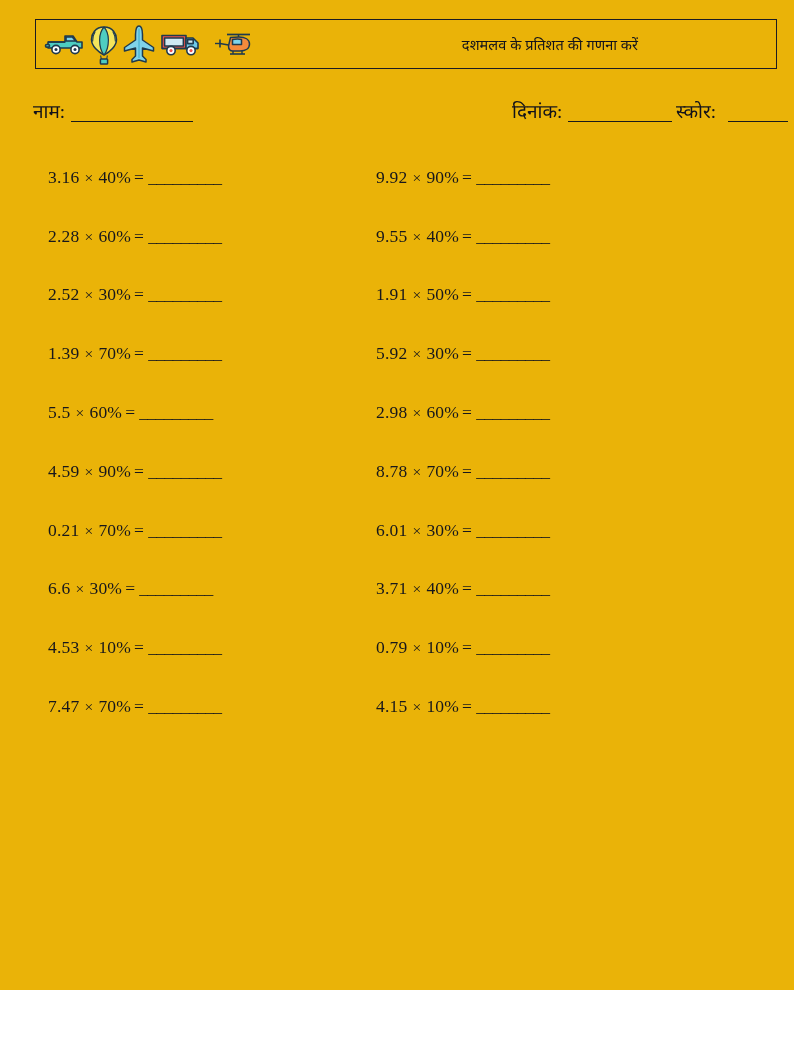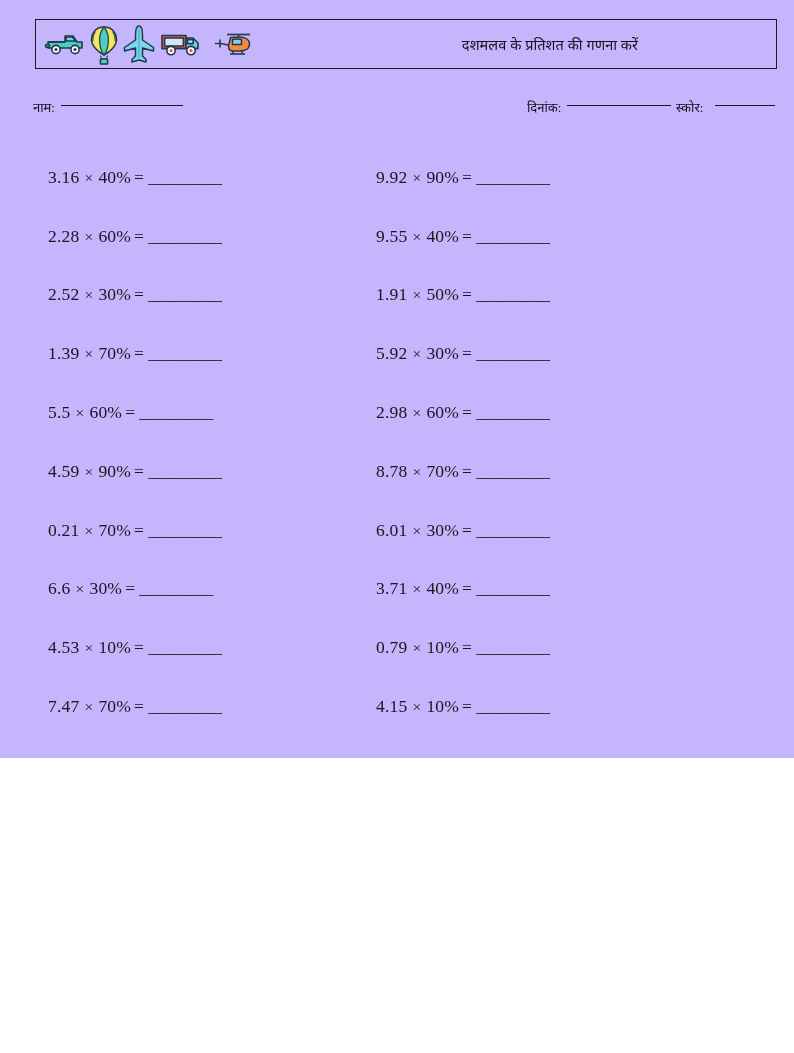--- a/index.html
+++ b/index.html
@@ -8,22 +8,22 @@
     padding: 0;
     background: #ffffff;
   }
   body {
     font-family: "Liberation Serif", serif;
     color: #1a1a1a;
   }
   #page {
     position: relative;
     width: 794px;
-    height: 758px;
-    background: #c4b5fd;
+    height: 990px;
+    background: #eab308;
     overflow: hidden;
   }
 
   
   .header-box {
     position: absolute;
     left: 35px;
     top: 19px;
     width: 742px;
     height: 50px;
@@ -61,36 +61,36 @@
   .info-row {
     position: absolute;
     left: 0;
     top: 96px;
     width: 794px;
     height: 24px;
   }
   .field {
     position: absolute;
     display: flex;
-    align-items: center;
-    font-size: 13px;
+    align-items: flex-end;
+    font-size: 19px;
     white-space: nowrap;
   }
   .field .lbl { color: #12121a; }
   .rule {
     display: inline-block;
     border-bottom: 1.4px solid #1a1a1a;
     margin-left: 6px;
     height: 0;
     position: relative;
     top: -2px;
   }
   #field-name  { left: 33px;  top: 2px; }
   #field-name  .rule { width: 122px; }
-  #field-date  { left: 527px; top: 2px; }
+  #field-date  { left: 512px; top: 2px; }
   #field-date  .rule { width: 104px; }
   #field-score { left: 676px; top: 2px; gap: 6px; }
   #field-score .rule { width: 60px; }
 
   
   .problems {
     position: absolute;
     left: 0;
     top: 148px;
     width: 794px;

